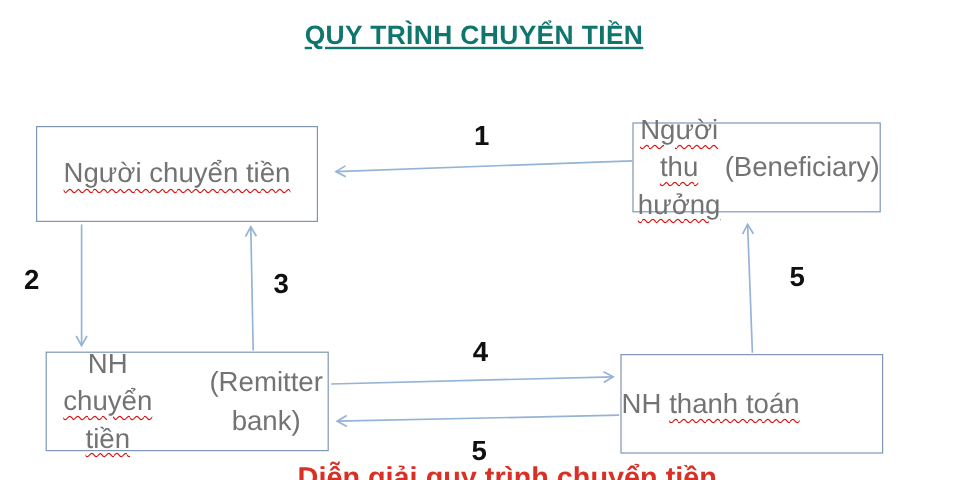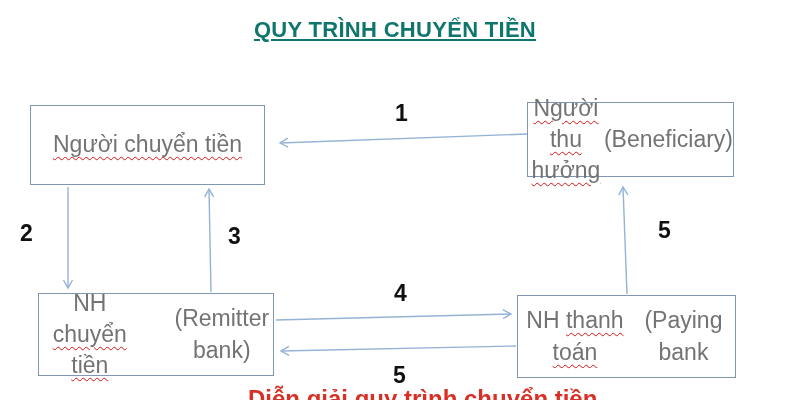--- a/index.html
+++ b/index.html
@@ -67,21 +67,20 @@
   <div>(Beneficiary)</div>
 </div>
 
 <div class="box" style="left:38px; top:293px; width:236px; height:83px;gap:30px;">
   <div><span>NH </span><span class="sq">chuyển tiền</span></div>
   <div>(Remitter bank)</div>
 </div>
 
 <div class="box" style="left:517px; top:295px; width:219px; height:83px;justify-content:space-between;">
   <div><span>NH </span><span class="sq">thanh toán</span></div>
-  <div>(Paying bank</div>
 </div>
 
 <div class="num" style="left:395px; top:102px;">1</div>
 <div class="num" style="left:20px;  top:222px;">2</div>
 <div class="num" style="left:228px; top:225px;">3</div>
 <div class="num" style="left:394px; top:282px;">4</div>
 <div class="num" style="left:393px; top:364px;">5</div>
 <div class="num" style="left:658px; top:219px;">5</div>
 
 <div class="clipped-caption">Diễn giải quy trình chuyển tiền</div>

